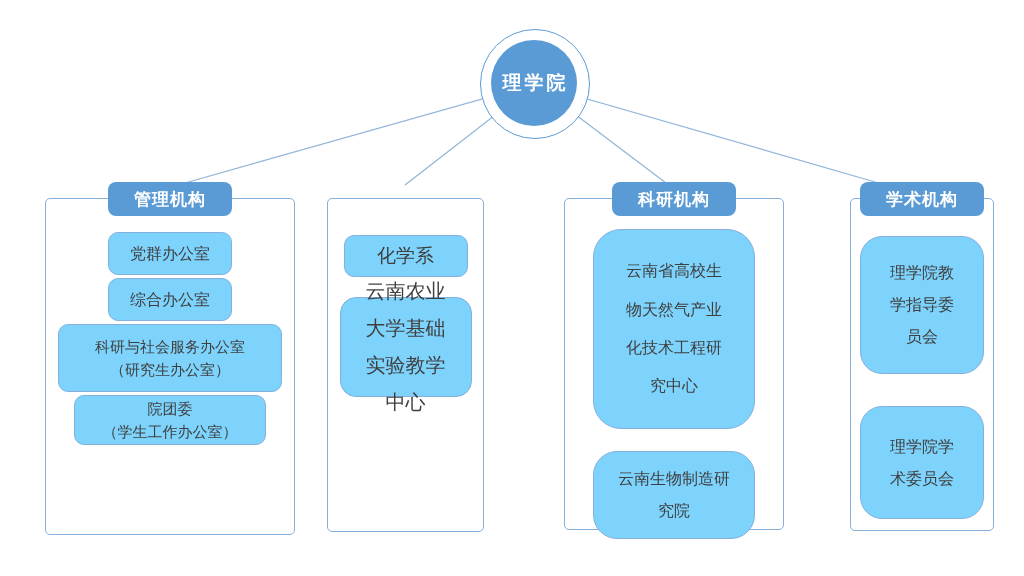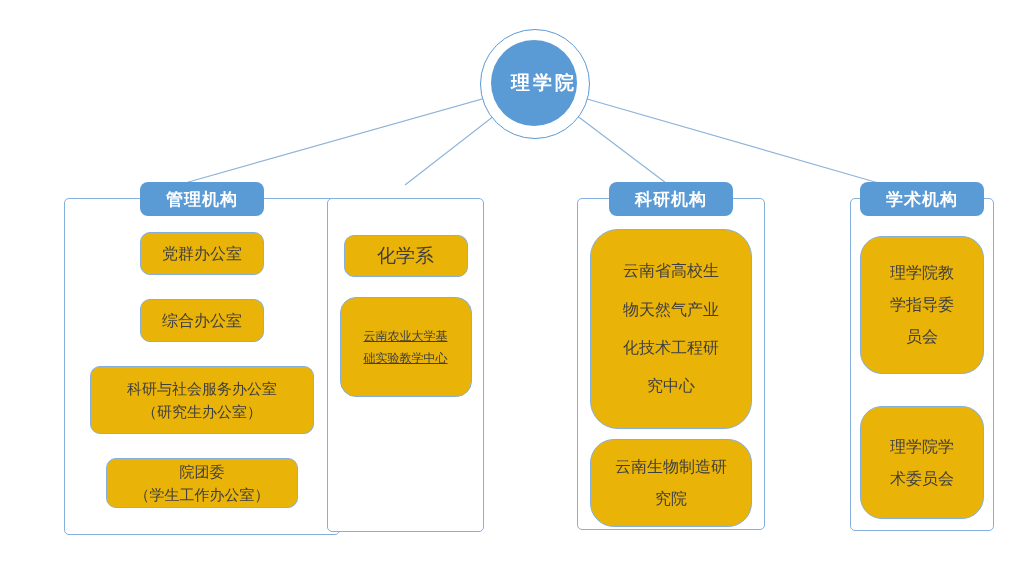--- a/index.html
+++ b/index.html
@@ -17,55 +17,55 @@
   .stage{position:absolute;inset:0;}
   svg.connectors{position:absolute;left:0;top:0;}
   
   .root-ring{
     position:absolute;left:480px;top:29px;width:110px;height:110px;
     border-radius:50%;background:#ffffff;border:1.5px solid var(--accent);
     box-sizing:border-box;
   }
   .root-circle{
     position:absolute;left:10px;top:10px;width:86px;height:86px;border-radius:50%;
-    background:var(--accent);display:flex;align-items:center;justify-content:flex-end;
+    background:var(--accent);display:flex;align-items:center;justify-content:center;
   }
   .root-circle span{
     color:#fff;font-size:19px;font-weight:bold;letter-spacing:3px;margin-left:3px;
   }
   
   .col{
     position:absolute;top:198px;box-sizing:border-box;
     border:1.5px solid var(--box-border);border-radius:5px;background:#fff;
     display:flex;flex-direction:column;align-items:center;
   }
-  .col-1{left:64px;width:276px;height:337px;padding-top:33px;gap:24px;}
+  .col-1{left:45px;width:250px;height:337px;padding-top:33px;gap:3px;}
   .col-2{left:327px;width:157px;height:334px;padding-top:36px;gap:20px;}
-  .col-3{left:577px;width:188px;height:332px;padding-top:30px;gap:10px;}
+  .col-3{left:564px;width:220px;height:332px;padding-top:30px;gap:22px;}
   .col-4{left:810px;width:144px;height:333px;padding-top:37px;gap:32px;margin-left:40px;}
   .col-header{
     position:absolute;top:-17px;left:50%;transform:translateX(-50%);
     width:124px;height:34px;border-radius:8px;background:var(--accent);
     display:flex;align-items:center;justify-content:center;
     color:#fff;font-size:17px;font-weight:bold;letter-spacing:1px;
     white-space:nowrap;z-index:3;
   }
   .box{
-    box-sizing:border-box;background:#eab308;border:1.5px solid var(--box-border);
+    box-sizing:border-box;background:#7dd3fc;border:1.5px solid var(--box-border);
     border-radius:10px;display:flex;align-items:center;justify-content:center;
     text-align:center;color:var(--ink);font-size:16px;line-height:1.45;
     white-space:pre-line;flex:none;
   }
   
   .b-c1s{width:124px;height:43px;}
   .b-c1l{width:224px;height:68px;font-size:15px;line-height:1.55;}
   .b-c1m{width:192px;height:50px;font-size:15px;line-height:1.55;}
   
   .b-c2s{width:124px;height:42px;font-size:19px;}
-  .b-c2l{width:132px;height:100px;padding:0 21px;font-size:12px;line-height:1.85;border-radius:16px;text-decoration:underline;}
+  .b-c2l{width:132px;height:100px;padding:0 21px;font-size:20px;line-height:1.85;border-radius:16px;}
   
   .b-c3a{width:162px;height:200px;padding:0 30px;font-size:16px;line-height:2.4;border-radius:28px;}
   .b-c3b{width:162px;height:88px;padding:0 22px;font-size:16px;line-height:2.0;border-radius:24px;}
   
   .b-c4a{width:124px;height:113px;padding:0 25px;font-size:16px;line-height:2.0;border-radius:22px;}
   .b-c4b{width:124px;height:138px;padding:0 25px;font-size:16px;line-height:2.0;border-radius:22px;}
 </style>
 </head>
 <body>
 

